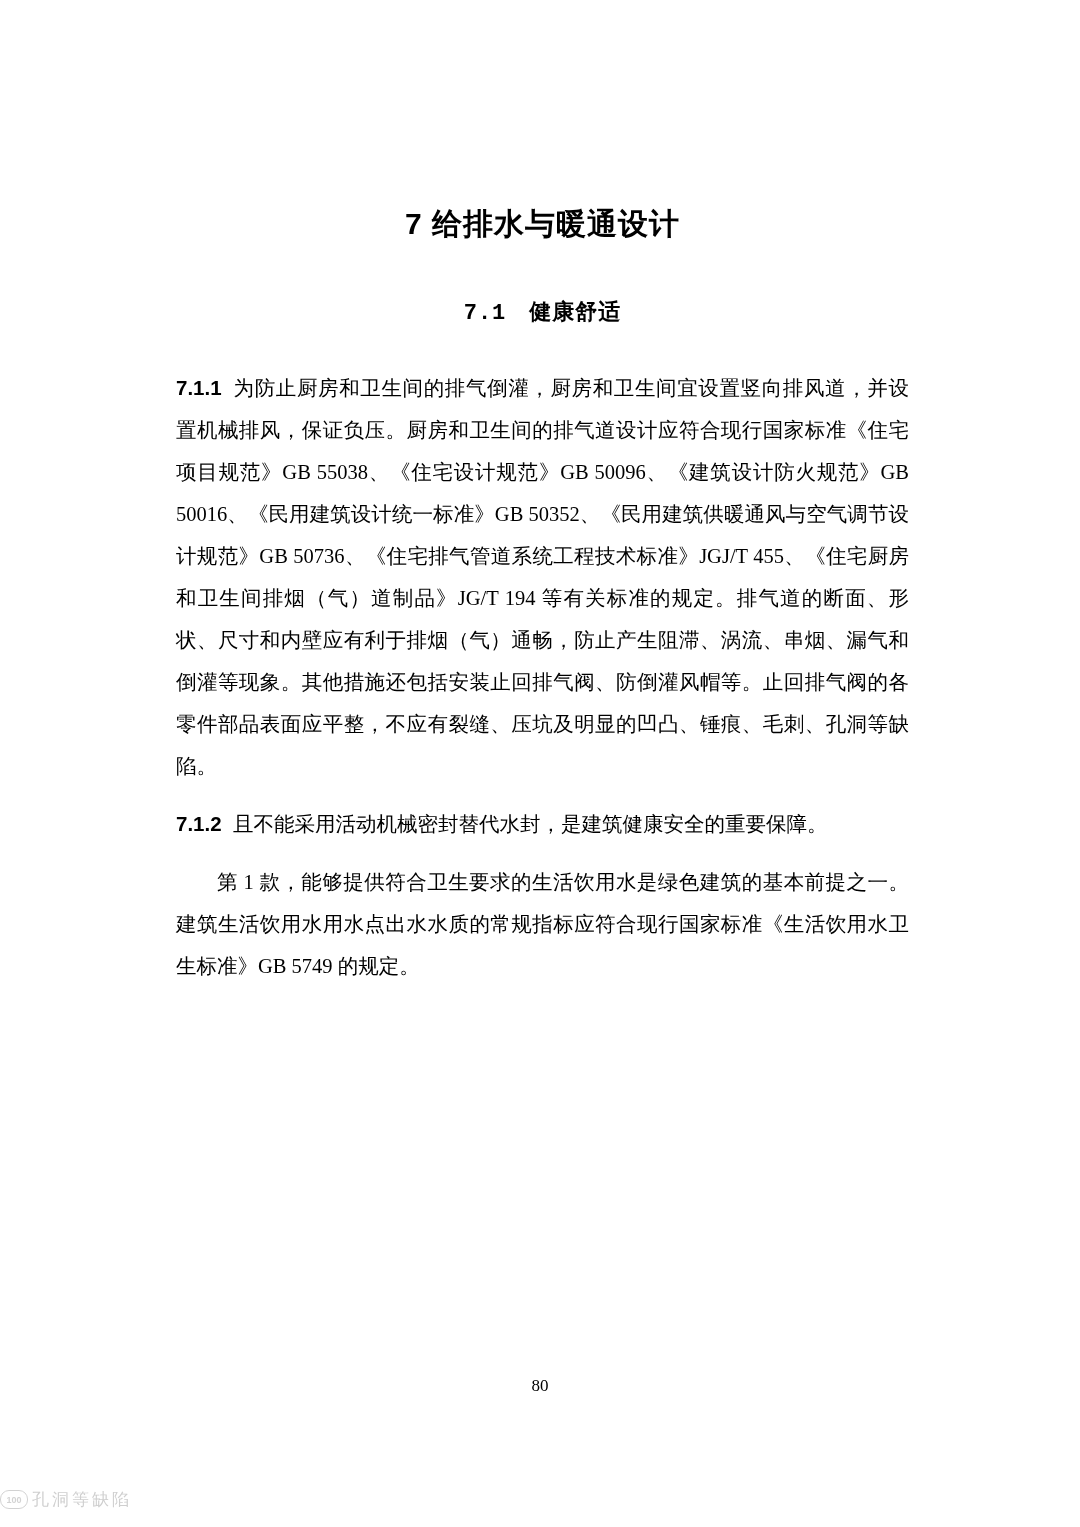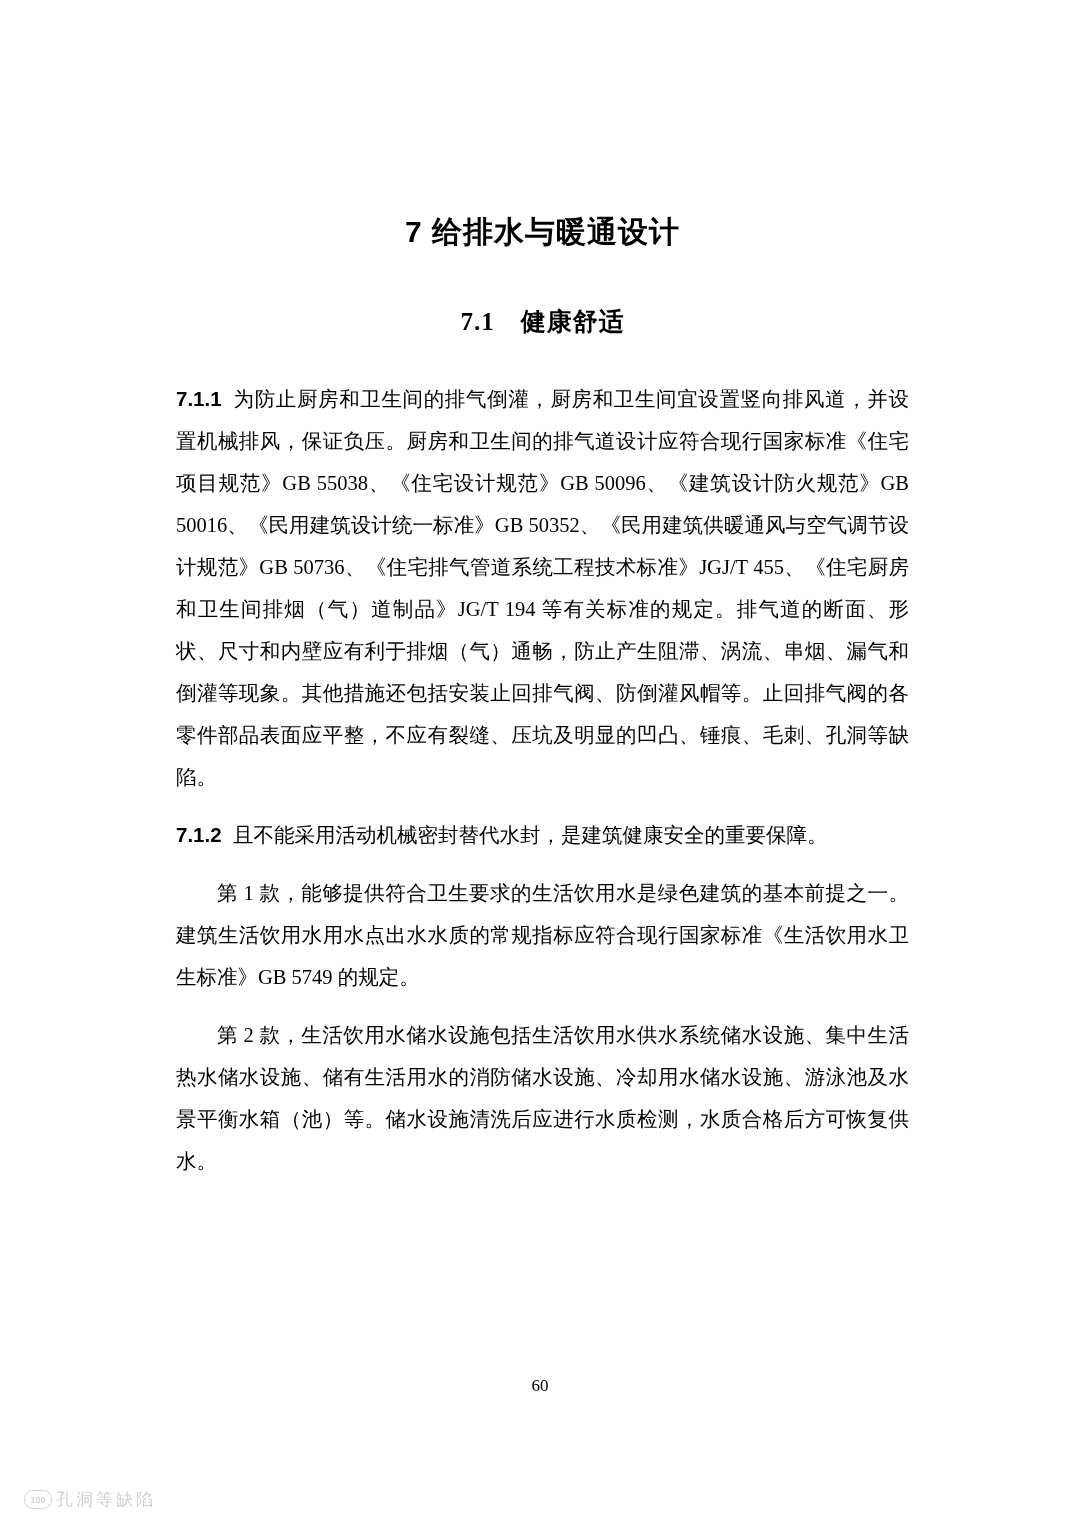--- a/index.html
+++ b/index.html
@@ -18,33 +18,33 @@
     overflow: hidden;
   }
   .content {
     position: absolute;
     left: 160px;
     right: 155px;
     top: 0;
     padding-top: 196px;
   }
   .chapter-title {
-    margin: 16px;
+    margin: 8px;
     text-align: center;
     font-family: "Liberation Sans", "DejaVu Sans", sans-serif;
     font-weight: bold;
     font-size: 30px;
     letter-spacing: 1px;
   }
   .section-title {
     margin: 52px 0 13px 0;
     text-align: center;
-    font-family: Liberation Serif, serif;
+    font-family: Liberation Mono, monospace;
     font-weight: bold;
-    font-size: 25px;
+    font-size: 22px;
     letter-spacing: 1px;
   }
   .body-text {
     margin-top: 40px;
   }
   .para {
     margin: 16px;
     font-size: 20.5px;
     line-height: 42px;
     text-align: justify;
@@ -61,21 +61,21 @@
   .page-number {
     position: absolute;
     left: 0;
     right: 0;
     top: 1376px;
     text-align: center;
     font-size: 17px;
   }
   .watermark {
     position: absolute;
-    left: 24px;
+    left: 0;
     top: 1488px;
     display: flex;
     align-items: center;
     gap: 4px;
     color: #bfbfbf;
     opacity: 0.75;
     font-family: "Liberation Sans", "DejaVu Sans", sans-serif;
     font-size: 17px;
     letter-spacing: 3px;
     user-select: none;
@@ -106,25 +106,24 @@
 
     <div class="body-text">
 
       <p class="para"><span class="clause-num">7.1.1</span><span>为防止厨房和卫生间的排气倒灌，厨房和卫生间宜设置竖向排风道，并设置机械排风，保证负压。厨房和卫生间的排气道设计应符合现行国家标准《住宅项目规范》GB 55038、《住宅设计规范》GB 50096、《建筑设计防火规范》GB 50016、《民用建筑设计统一标准》GB 50352、《民用建筑供暖通风与空气调节设计规范》GB 50736、《住宅排气管道系统工程技术标准》JGJ/T 455、《住宅厨房和卫生间排烟（气）道制品》JG/T 194 等有关标准的规定。排气道的断面、形状、尺寸和内壁应有利于排烟（气）通畅，防止产生阻滞、涡流、串烟、漏气和倒灌等现象。其他措施还包括安装止回排气阀、防倒灌风帽等。止回排气阀的各零件部品表面应平整，不应有裂缝、压坑及明显的凹凸、锤痕、毛刺、孔洞等缺陷。</span></p>
 
 
       <p class="para"><span class="clause-num">7.1.2</span><span>且不能采用活动机械密封替代水封，是建筑健康安全的重要保障。</span></p>
 
       <p class="para indent">第 1 款，能够提供符合卫生要求的生活饮用水是绿色建筑的基本前提之一。建筑生活饮用水用水点出水水质的常规指标应符合现行国家标准《生活饮用水卫生标准》GB 5749 的规定。</p>
 
-      <p class="para indent">第 2 款，生活饮用水储水设施包括生活饮用水供水系统储水设施、集中生活热水储水设施、储有生活用水的消防储水设施、冷却用水储水设施、游泳池及水景平衡水箱（池）等。储水设施清洗后应进行水质检测，水质合格后方可恢复供水。</p>
 
 
     </div>
   </div>
 
-  <div class="page-number">60</div>
+  <div class="page-number">80</div>
 
   <div class="watermark">
     <span class="wm-logo">100</span>
     <span>孔洞等缺陷</span>
   </div>
 </div>
 
 </body></html>

